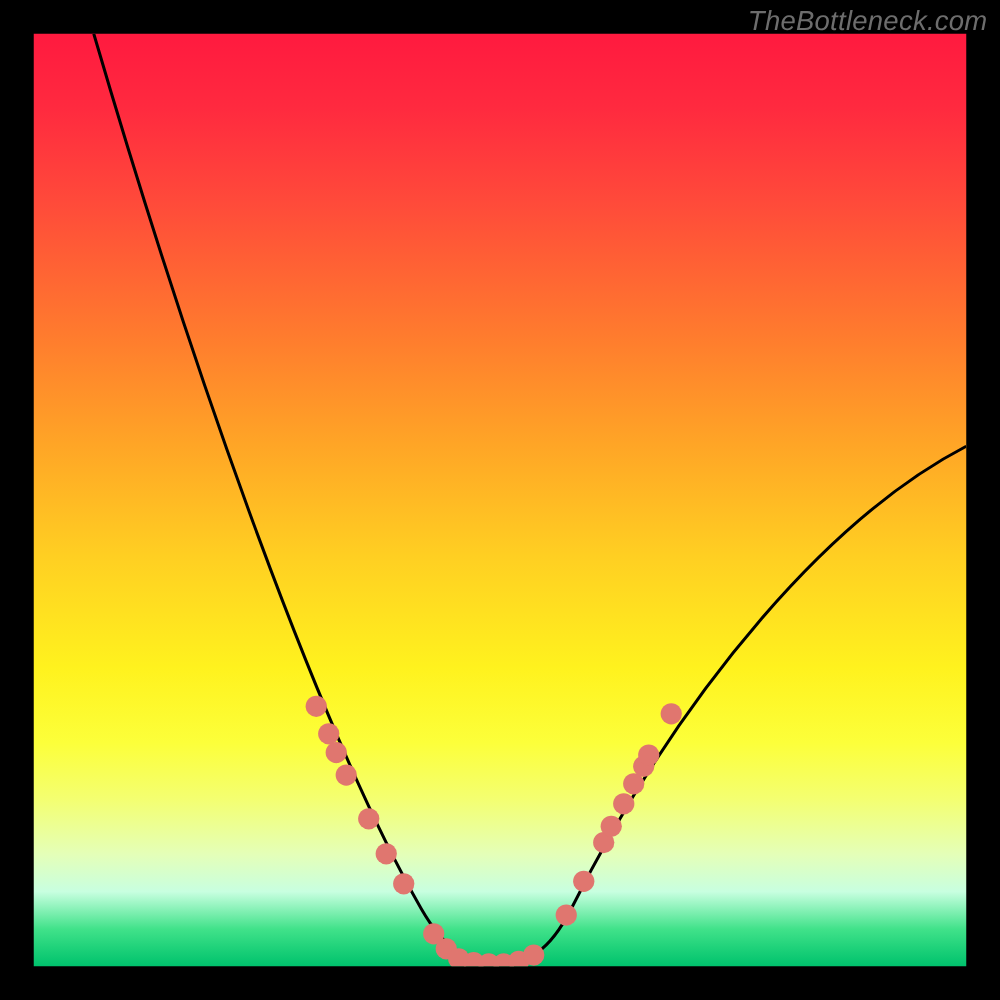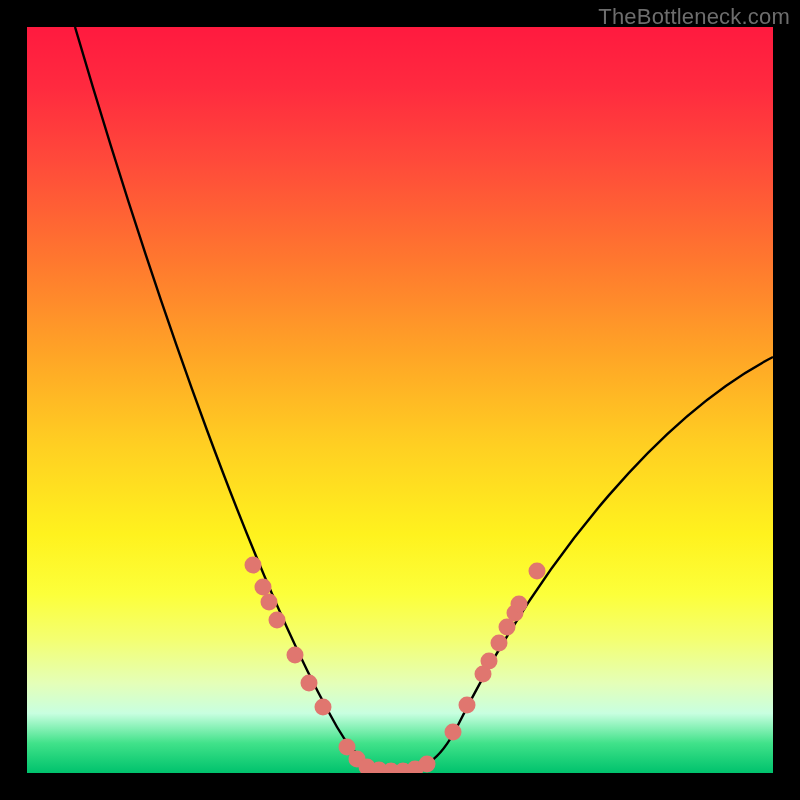--- a/index.html
+++ b/index.html
@@ -44,20 +44,21 @@
   }
   .watermark {
     position: absolute;
     top: 4px;
     right: 10px;
     color: #6d6d6d;
     font-size: 22px;
     font-weight: 500;
     letter-spacing: 0.2px;
     user-select: none;
+    font-style: italic;
   }
   svg.curve {
     position: absolute;
     left: 0;
     top: 0;
     width: 746px;
     height: 746px;
   }
 </style>
 </head>

